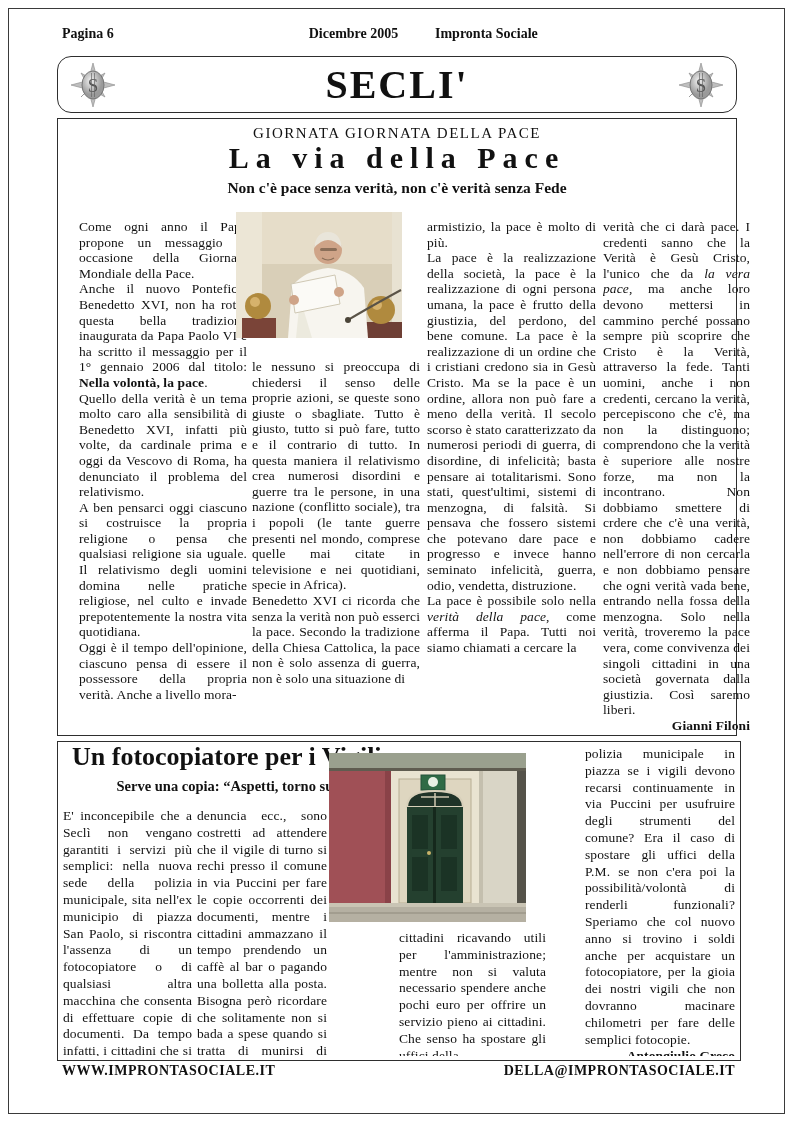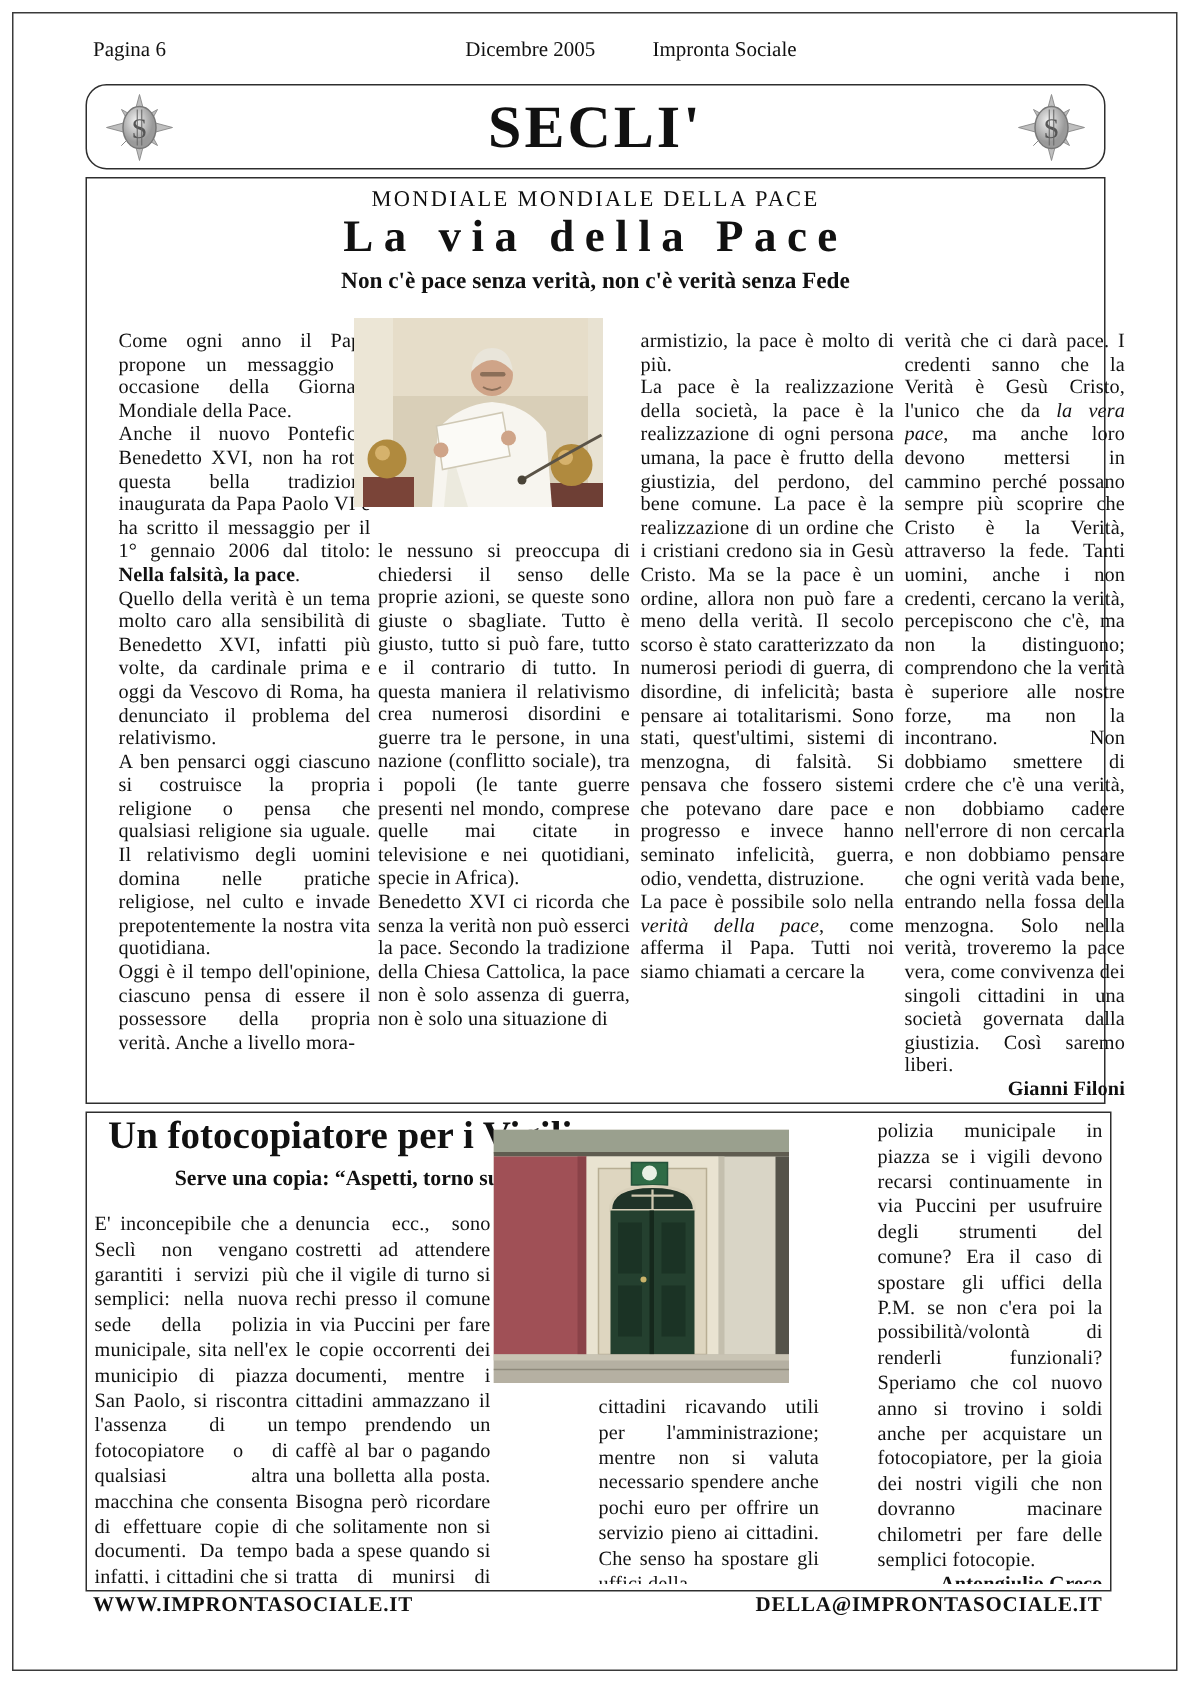--- a/index.html
+++ b/index.html
@@ -1,19 +1,19 @@
 <!DOCTYPE html>
 <html><head>
 <meta charset="utf-8">
 <style>
   html,body{margin:0;padding:0;background:#fff;}
   body{width:793px;height:1122px;position:relative;font-family:"Liberation Serif","DejaVu Serif",serif;color:#111;}
   .abs{position:absolute;}
   .page-border{left:8px;top:8px;width:775px;height:1104px;border:1px solid #3a3a3a;}
-  .hdr{top:26px;font-weight:normal;font-size:14px;}
+  .hdr{top:26px;font-weight:bold;font-size:14px;}
   .masthead{left:57px;top:56px;width:678px;height:55px;border:1px solid #2e2e2e;border-radius:14px;}
   .masthead-title{width:100%;text-align:center;top:4px;font-size:40px;letter-spacing:2px;font-weight:600;}
   .ornament{top:5px;width:46px;height:46px;}
   .box1{left:57px;top:118px;width:678px;height:616px;border:1px solid #2e2e2e;}
   .box2{left:57px;top:741px;width:682px;height:318px;border:1px solid #2e2e2e;}
   .kicker{top:6px;width:100%;text-align:center;font-size:15px;letter-spacing:1.5px;}
   .headline{top:22px;width:100%;text-align:center;font-size:30px;font-weight:bold;letter-spacing:7px;}
   .deck{top:60px;width:100%;text-align:center;font-size:15.5px;font-weight:bold;}
   .bodytxt{font-size:13.5px;line-height:15.6px;text-align:justify;white-space:pre-line;overflow:hidden;margin:16px;letter-spacing:0.1px;}
   .bodytxt2{font-size:13.5px;line-height:16.8px;text-align:justify;white-space:pre-line;overflow:hidden;margin:0;letter-spacing:0.1px;}
@@ -67,26 +67,26 @@
         <polygon points="11,35 16,30 20,26"></polygon>
     </g>
     <ellipse cx="23" cy="23" rx="11" ry="14" fill="url(#og)" stroke="#777"></ellipse>
     <text x="23" y="30" font-size="19" text-anchor="middle" fill="#555" font-family="Liberation Serif,serif">S</text>
     <line x1="21.5" y1="11" x2="21.5" y2="35" stroke="#666" stroke-width="0.7"></line>
     <line x1="24.5" y1="11" x2="24.5" y2="35" stroke="#666" stroke-width="0.7"></line>
   </svg>
 </div>
 
 <div class="abs box1">
-  <div class="abs kicker">MONDIALE MONDIALE DELLA PACE</div>
+  <div class="abs kicker">GIORNATA GIORNATA DELLA PACE</div>
   <div class="abs headline">La via della Pace</div>
   <div class="abs deck">Non c'è pace senza verità, non c'è verità senza Fede</div>
 
   <p class="abs bodytxt" style="left:5px;top:84px;width:168px;height:526px;"><span>Come ogni anno il Papa propone un messaggio in occasione della Giornata Mondiale della Pace.
-Anche il nuovo Pontefice, Benedetto XVI, non ha rotto questa bella tradizione inaugurata da Papa Paolo VI e ha scritto il messaggio per il 1° gennaio 2006 dal titolo: </span><b>Nella falsità, la pace</b><span>.
+Anche il nuovo Pontefice, Benedetto XVI, non ha rotto questa bella tradizione inaugurata da Papa Paolo VI e ha scritto il messaggio per il 1° gennaio 2006 dal titolo: </span><b>Nella volontà, la pace</b><span>.
 Quello della verità è un tema molto caro alla sensibilità di Benedetto XVI, infatti più volte, da cardinale prima e oggi da Vescovo di Roma, ha denunciato il problema del relativismo.
 A ben pensarci oggi ciascuno si costruisce la propria religione o pensa che qualsiasi religione sia uguale. Il relativismo degli uomini domina nelle pratiche religiose, nel culto e invade prepotentemente la nostra vita quotidiana.
 Oggi è il tempo dell'opinione, ciascuno pensa di essere il possessore della propria verità. Anche a livello mora-</span></p>
 
   <svg class="abs" style="left:178px;top:93px;" width="166" height="126" viewBox="0 0 166 126">
     <rect width="166" height="126" fill="#d9cfb8"></rect>
     <rect width="166" height="52" fill="#e6ddc9"></rect>
     <rect width="26" height="126" fill="#ece6d6"></rect>
     <rect x="156" width="10" height="126" fill="#e8e2d2"></rect>
     <rect x="6" y="106" width="34" height="20" fill="#7a4438"></rect>

